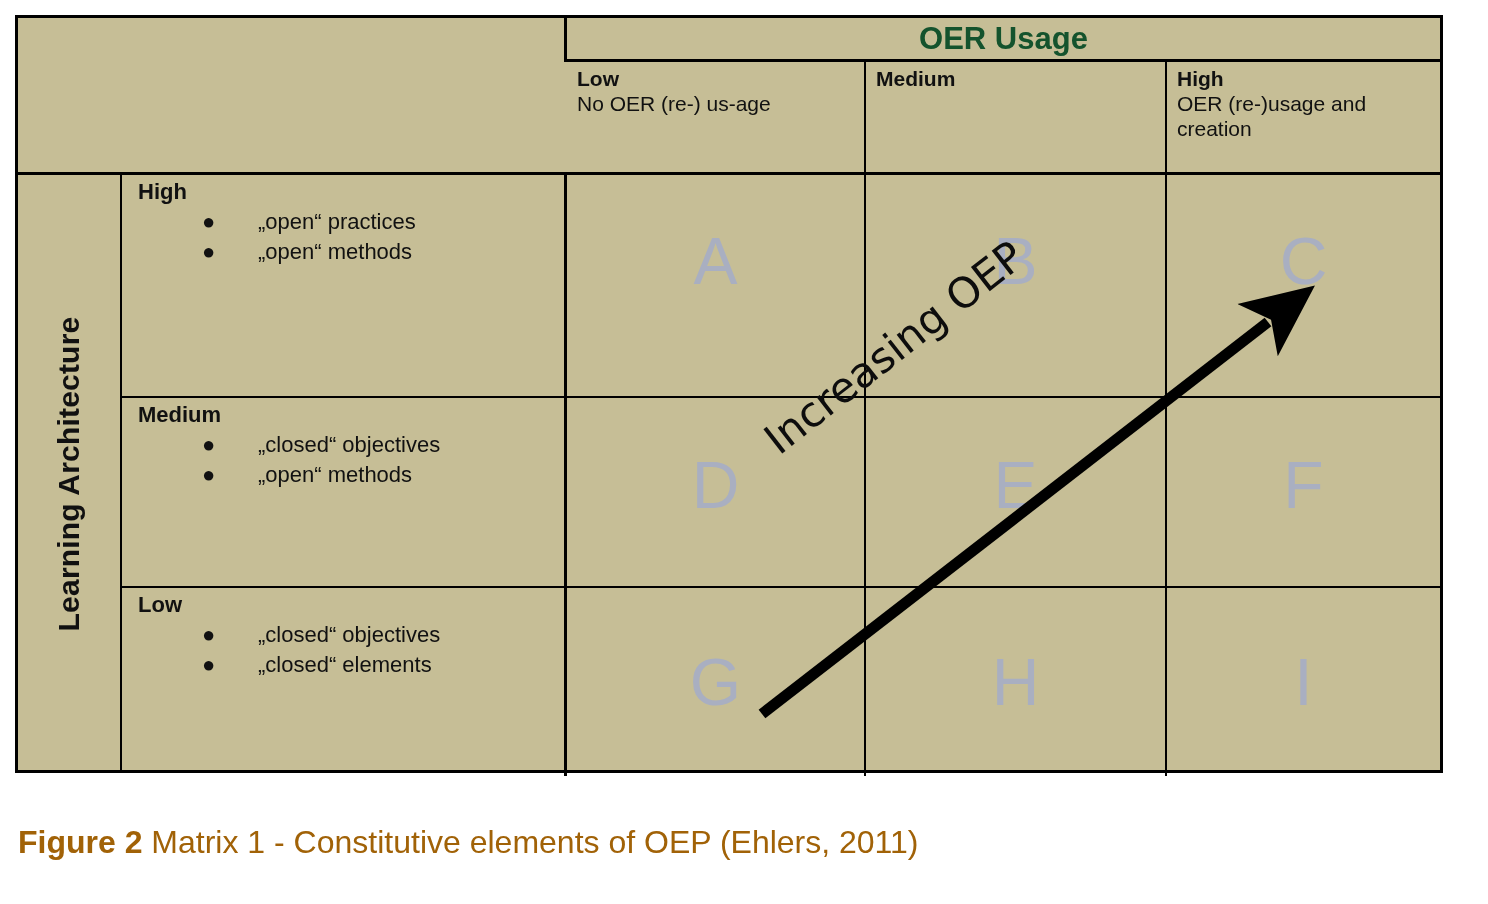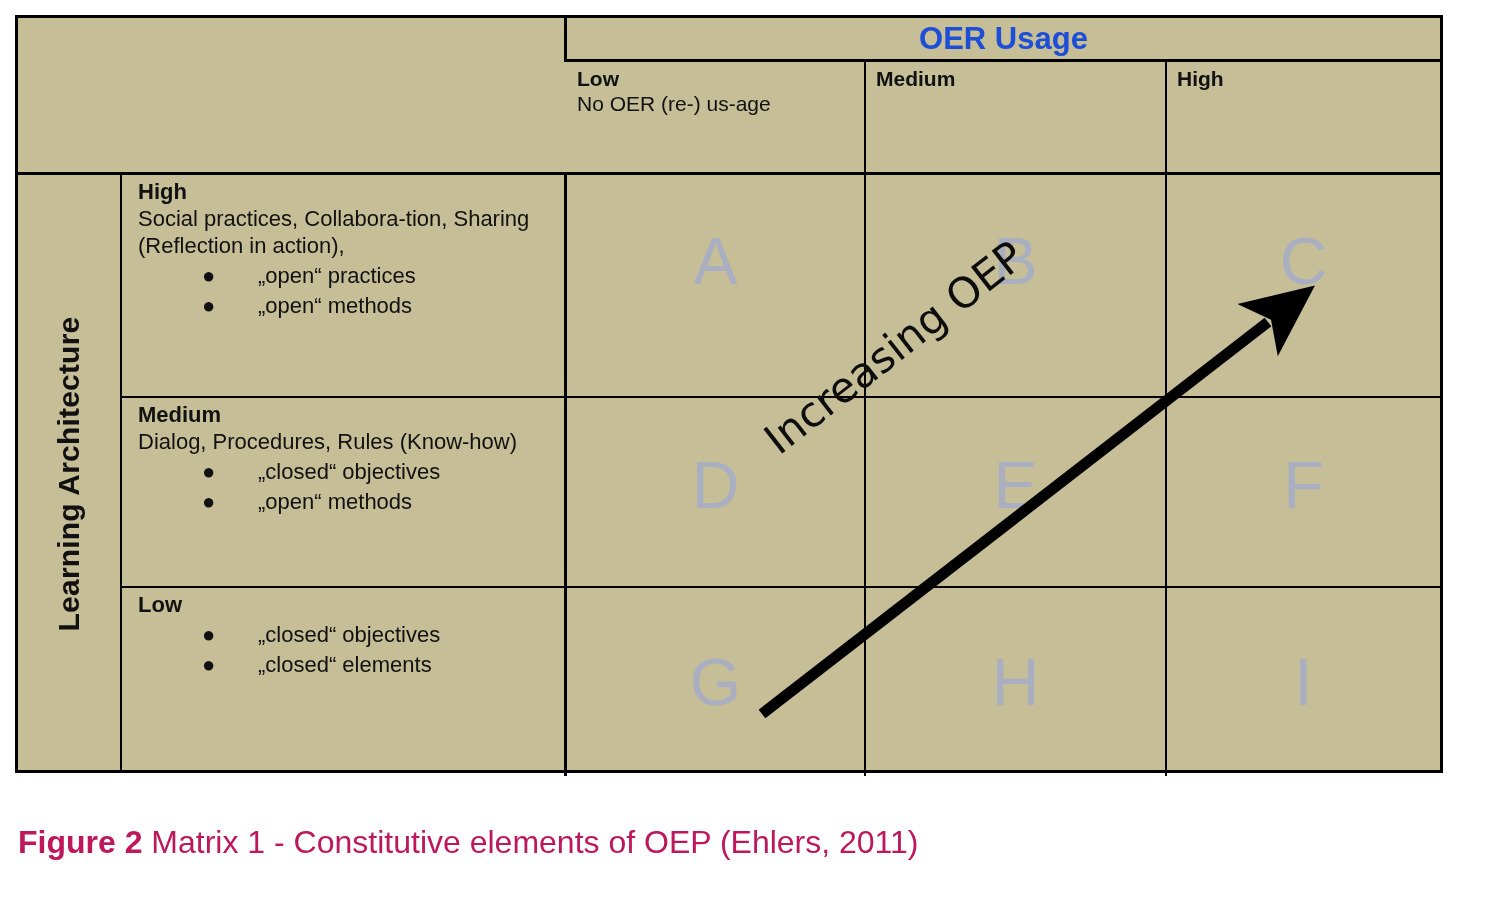--- a/index.html
+++ b/index.html
@@ -46,21 +46,21 @@
   .hdr-top{
     position:absolute;left:0;top:0;width:1422px;height:44px;
   }
   .hdr-top .blank{
     position:absolute;left:0;top:0;width:549px;height:44px;
     border-right:3px solid #000;box-sizing:border-box;
   }
   .hdr-top .oer{
     position:absolute;left:549px;top:0;width:873px;height:44px;
     display:flex;align-items:center;justify-content:center;
-    font-size:31px;font-weight:bold;color:#1d4ed8;
+    font-size:31px;font-weight:bold;color:#14532d;
     border-bottom:3px solid #000;box-sizing:border-box;
   }
 
   .hdr-sub{
     position:absolute;left:549px;top:44px;width:873px;height:110px;
   }
   .hdr-sub .cell{
     position:absolute;top:0;height:110px;
     box-sizing:border-box;
     border-right:2px solid #000;
@@ -129,21 +129,21 @@
     transform-origin:left center;
     font-size:42px;
     color:#0d0d0d;
     white-space:nowrap;
     font-family:"DejaVu Sans", sans-serif;
   }
 
   
   .caption{
     position:absolute;left:18px;top:824px;width:1450px;
-    font-size:32px;color:#be185d;
+    font-size:32px;color:#a16207;
     white-space:nowrap;
   }
   .caption .cap-strong{font-weight:bold;}
   .caption .cap-rest{font-weight:normal;}
 </style>
 </head>
 <body>
 
 <div id="figure-root">
 
@@ -157,53 +157,52 @@
     <div class="hdr-sub">
       <div class="cell c-low">
         <b>Low</b>
         <span>No OER (re-) us-age</span>
       </div>
       <div class="cell c-med">
         <b>Medium</b>
       </div>
       <div class="cell c-high">
         <b>High</b>
+        <span>OER (re-)usage and creation</span>
       </div>
     </div>
 
     <div class="axis-spine">
       <div class="axis-title">Learning Architecture</div>
     </div>
 
     <div class="body-grid">
 
       <div class="brow brow-0">
         <div class="rowlabel">
           <span class="rl-title">High</span>
-          <span class="rl-desc">Social practices, Collabora-tion, Sharing (Reflection in action),</span>
           <ul>
             <li><span class="bullet">●</span><span>„open“ practices</span></li>
             <li><span class="bullet">●</span><span>„open“ methods</span></li>
           </ul>
         </div>
         <div class="dcell d-low">
           <span class="cellglyph">A</span>
         </div>
         <div class="dcell d-med">
           <span class="cellglyph">B</span>
         </div>
         <div class="dcell d-high">
           <span class="cellglyph">C</span>
         </div>
       </div>
 
       <div class="brow brow-1">
         <div class="rowlabel">
           <span class="rl-title">Medium</span>
-          <span class="rl-desc">Dialog, Procedures, Rules (Know-how)</span>
           <ul>
             <li><span class="bullet">●</span><span>„closed“ objectives</span></li>
             <li><span class="bullet">●</span><span>„open“ methods</span></li>
           </ul>
         </div>
         <div class="dcell d-low">
           <span class="cellglyph">D</span>
         </div>
         <div class="dcell d-med">
           <span class="cellglyph">E</span>

